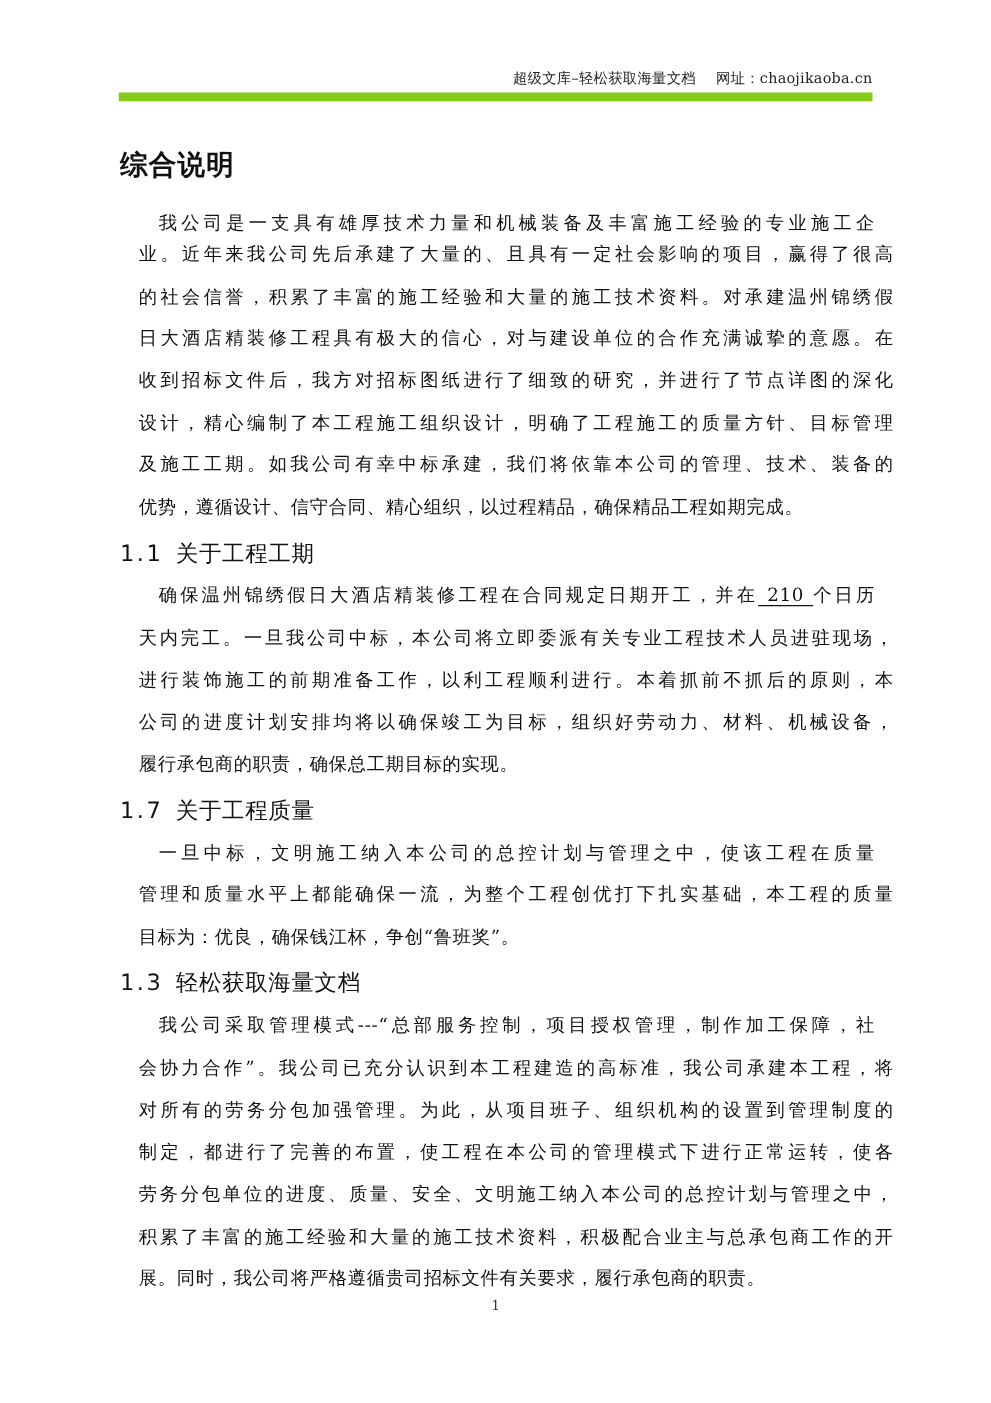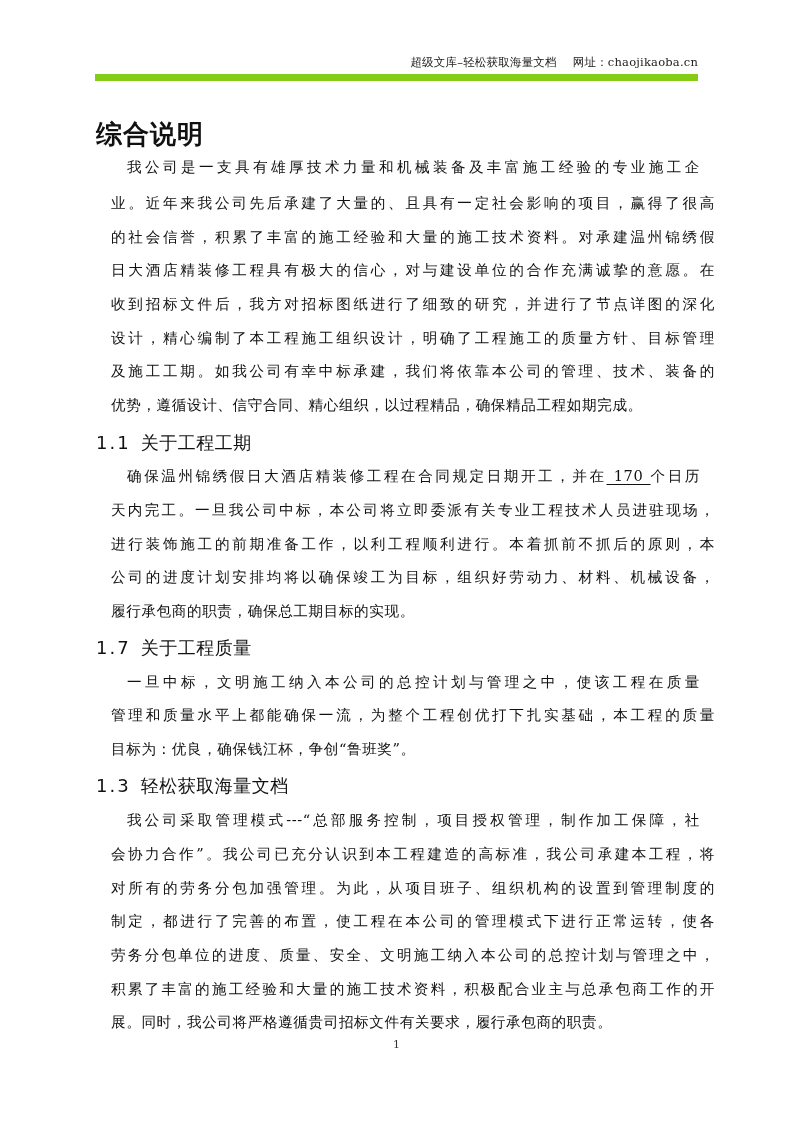--- a/index.html
+++ b/index.html
@@ -3,21 +3,21 @@
   <meta charset="utf-8">
   <style>
     html, body { margin: 0; padding: 0; background: #ffffff; }
     body { width: 793px; height: 1122px; position: relative; overflow: hidden;
            font-family: "DejaVu Serif", "Liberation Serif", serif; color: #111; }
     .header { position: absolute; left: 95px; top: 52px; width: 603px; height: 22px;
               border-bottom: 7px solid #84cc16; }
     .header-text { position: absolute; right: 0; top: 3px; font-size: 11.5px; color: #222;
                    white-space: nowrap; letter-spacing: 0.2px; }
     .header-text span.gap { display: inline-block; width: 16px; }
-    .doc-title { position: absolute; left: 96px; top: 117px; font-size: 26px; font-weight: bold;
+    .doc-title { position: absolute; left: 96px; top: 117px; font-size: 22px; font-weight: bold;
                  font-family: "DejaVu Sans", "Liberation Sans", sans-serif; letter-spacing: 1px; }
     .section-h { position: absolute; left: 96px; font-size: 18px;
                  font-family: "DejaVu Sans", "Liberation Sans", sans-serif; letter-spacing: 0.5px; }
     .section-h .num { margin-right: 10px; letter-spacing: 2px; }
     .line { position: absolute; left: 111px; width: 604px; font-size: 14.6px; white-space: nowrap;
             text-align: justify; text-align-last: justify; letter-spacing: 0.6px; }
     .line.indent { left: 127px; width: 573px; }
     .line.last { text-align-last: left; }
     .u { text-decoration: underline; text-underline-offset: 3px; }
     .page-num { position: absolute; left: 0; width: 793px; top: 1038px; text-align: center;
@@ -27,34 +27,34 @@
 <body>
 
 <div class="header">
   <div class="header-text">
     <span>超级文库–轻松获取海量文档</span><span class="gap"></span><span>网址：</span><span>chaojikaoba.cn</span>
   </div>
 </div>
 
 <div class="doc-title">综合说明</div>
 
-<div class="line indent" style="top:158px">我公司是一支具有雄厚技术力量和机械装备及丰富施工经验的专业施工企</div>
+<div class="line indent" style="top:169px">我公司是一支具有雄厚技术力量和机械装备及丰富施工经验的专业施工企</div>
 <div class="line" style="top:194px">业。近年来我公司先后承建了大量的、且具有一定社会影响的项目，赢得了很高</div>
 <div class="line" style="top:228px">的社会信誉，积累了丰富的施工经验和大量的施工技术资料。对承建温州锦绣假</div>
 <div class="line" style="top:261px">日大酒店精装修工程具有极大的信心，对与建设单位的合作充满诚挚的意愿。在</div>
 <div class="line" style="top:295px">收到招标文件后，我方对招标图纸进行了细致的研究，并进行了节点详图的深化</div>
 <div class="line" style="top:329px">设计，精心编制了本工程施工组织设计，明确了工程施工的质量方针、目标管理</div>
 <div class="line" style="top:362px">及施工工期。如我公司有幸中标承建，我们将依靠本公司的管理、技术、装备的</div>
 <div class="line last" style="top:396px">优势，遵循设计、信守合同、精心组织，以过程精品，确保精品工程如期完成。</div>
 
 <div class="section-h" style="top:431px">
   <span class="num">1.1</span><span>关于工程工期</span>
 </div>
 <div class="line indent" style="top:467px">
-  <span>确保温州锦绣假日大酒店精装修工程在合同规定日期开工，并在</span><span class="u"> 170 </span><span>个日历</span>
+  <span>确保温州锦绣假日大酒店精装修工程在合同规定日期开工，并在</span><span class="u"> 210 </span><span>个日历</span>
 </div>
 <div class="line" style="top:501px">天内完工。一旦我公司中标，本公司将立即委派有关专业工程技术人员进驻现场，</div>
 <div class="line" style="top:535px">进行装饰施工的前期准备工作，以利工程顺利进行。本着抓前不抓后的原则，本</div>
 <div class="line" style="top:568px">公司的进度计划安排均将以确保竣工为目标，组织好劳动力、材料、机械设备，</div>
 <div class="line last" style="top:602px">履行承包商的职责，确保总工期目标的实现。</div>
 
 <div class="section-h" style="top:636px">
   <span class="num">1.7</span><span>关于工程质量</span>
 </div>
 <div class="line indent" style="top:673px">一旦中标，文明施工纳入本公司的总控计划与管理之中，使该工程在质量</div>

